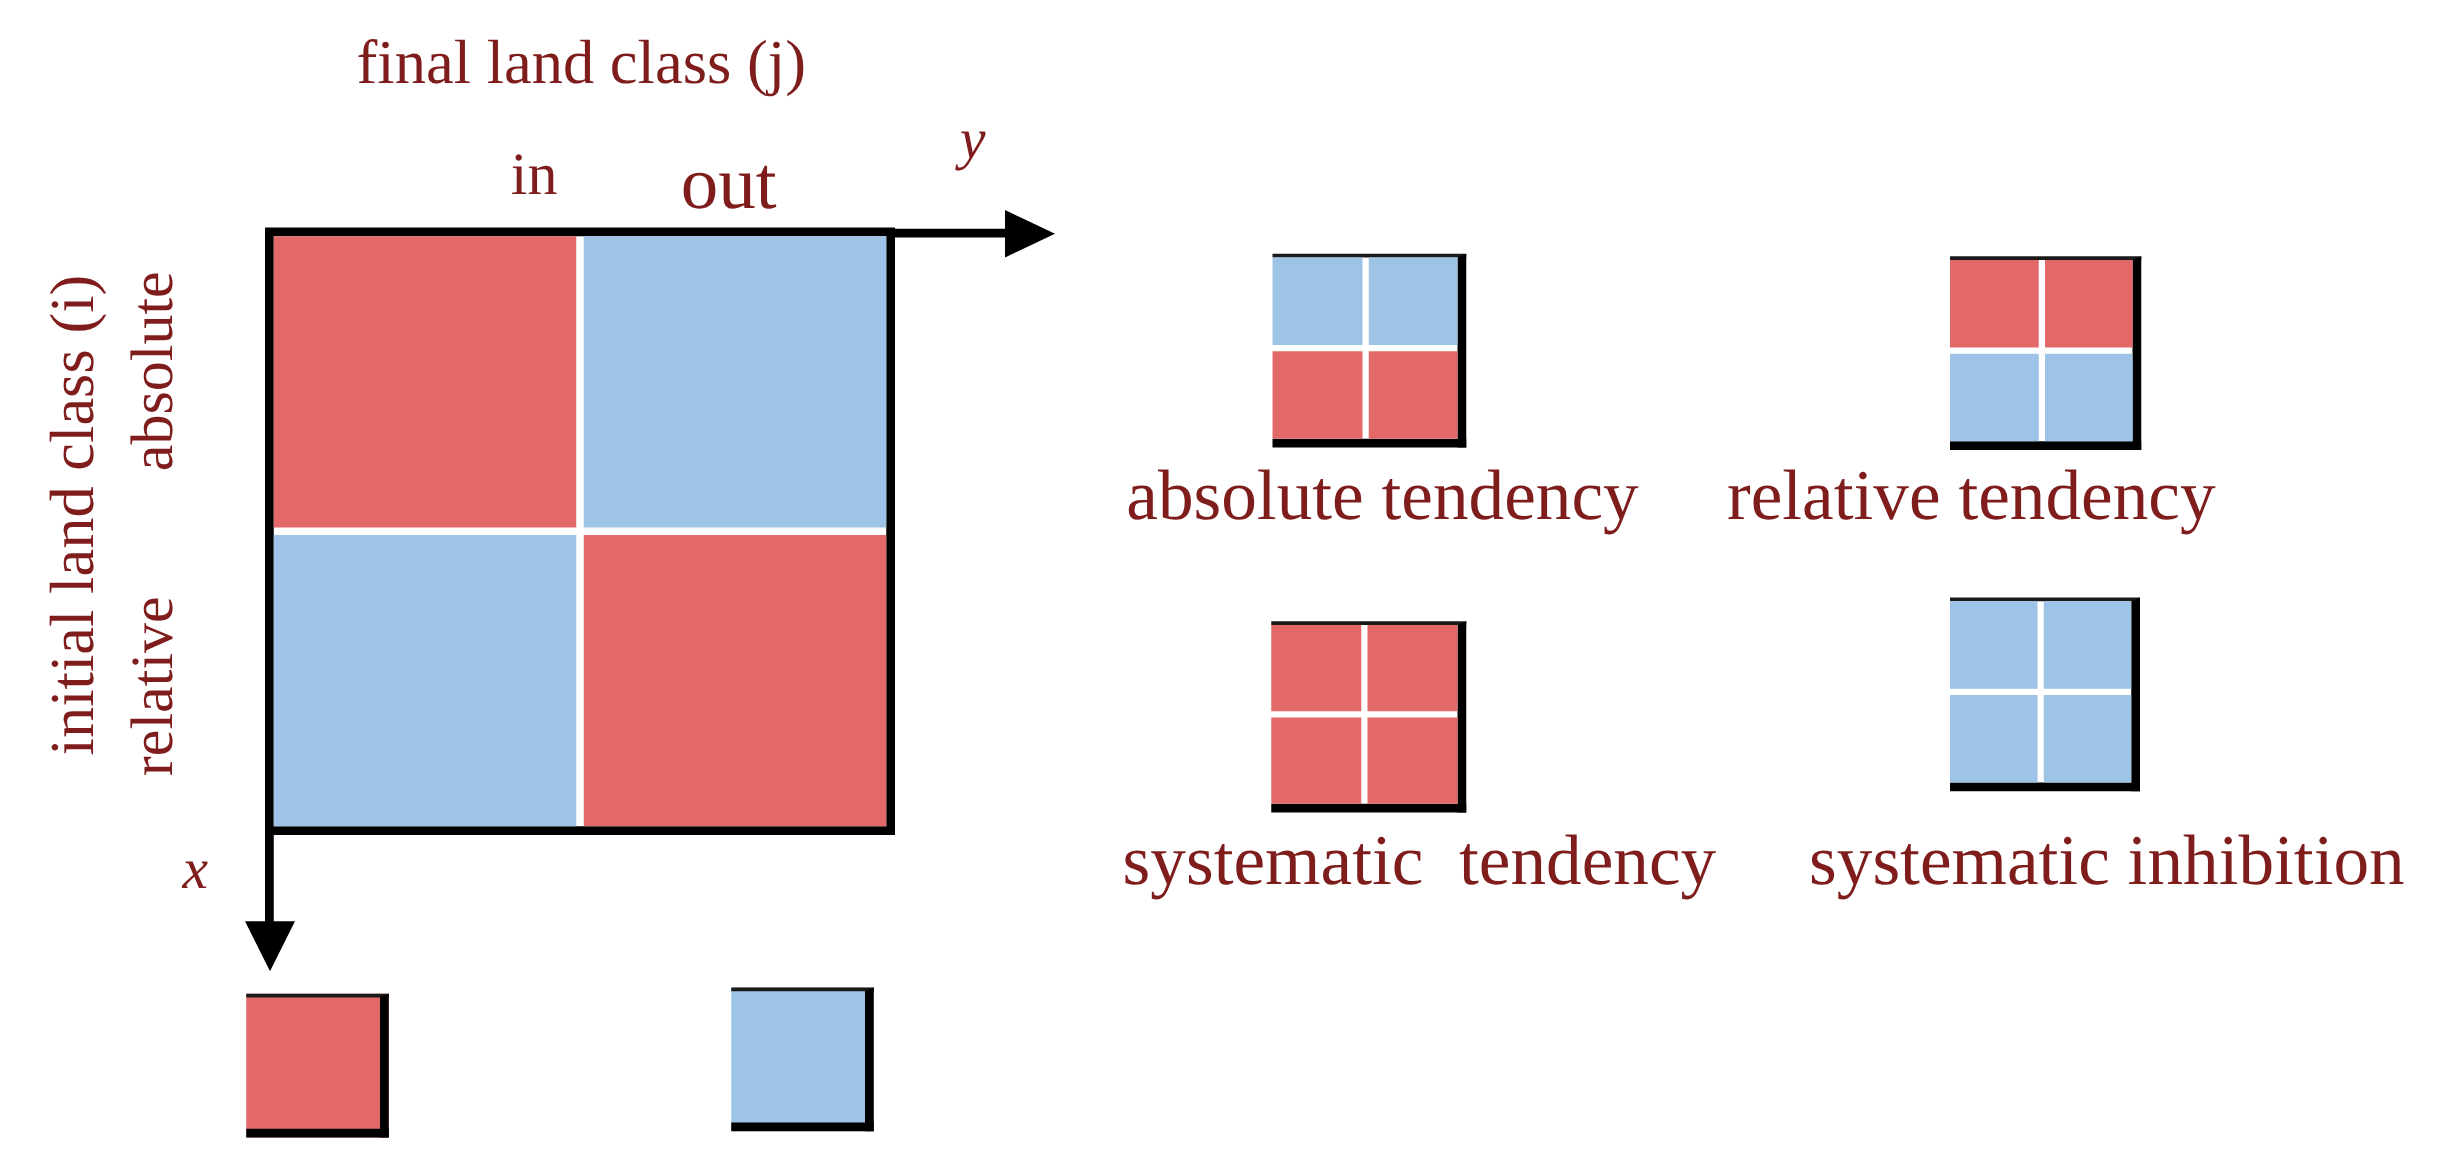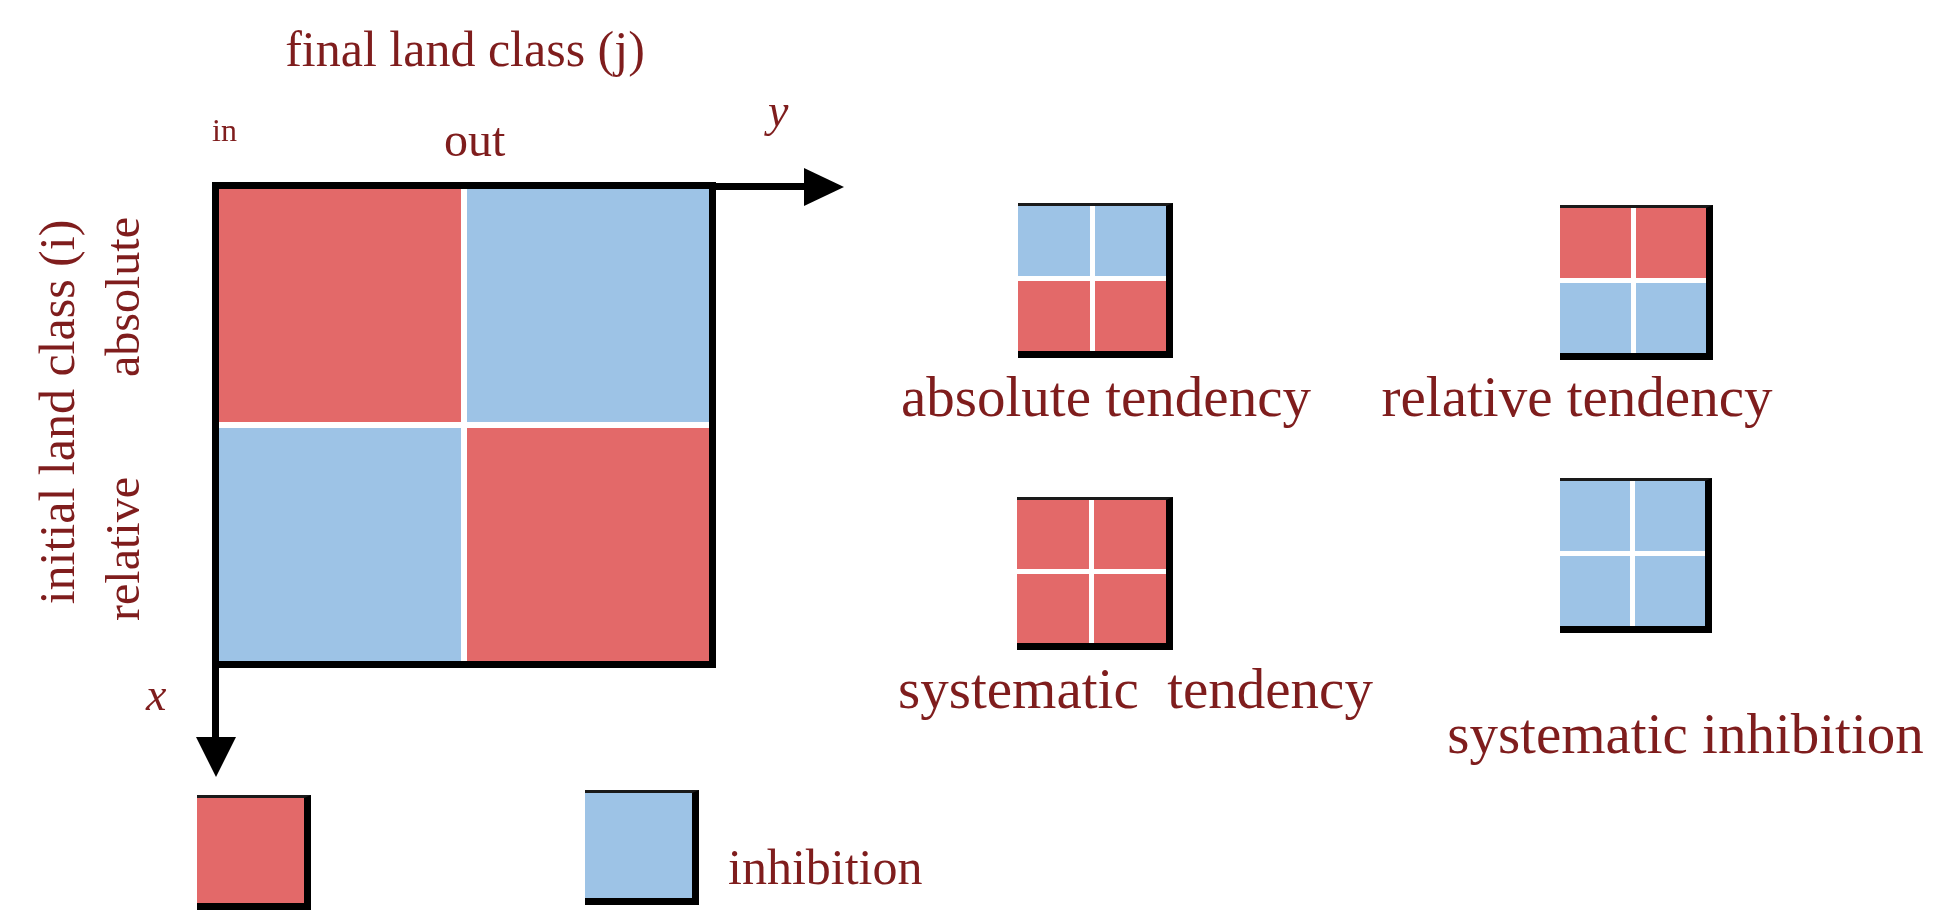--- a/index.html
+++ b/index.html
@@ -19,40 +19,40 @@
   #y-axis-line{left:716px;top:183px;width:90px;height:7px;background:#000;}
   #y-arrowhead{left:804px;top:168px;width:0;height:0;
     border-left:40px solid #000;border-top:19px solid transparent;border-bottom:19px solid transparent;}
   #x-axis-line{left:212px;top:668px;width:7px;height:70px;background:#000;}
   #x-arrowhead{left:196px;top:737px;width:0;height:0;
     border-top:40px solid #000;border-left:20px solid transparent;border-right:20px solid transparent;}
   #y-axis-label{left:768px;top:84px;font-size:46px;font-style:italic;}
   #x-axis-label{left:146px;top:668px;font-size:46px;font-style:italic;}
   
   #matrix-title{left:212px;top:20px;width:506px;text-align:center;font-size:50px;white-space:nowrap;}
-  #col-label-in{left:212px;top:112px;width:250px;text-align:left;font-size:32px;}
-  #col-label-out{left:444px;top:112px;width:252px;font-size:48px;}
+  #col-label-in{left:196px;top:112px;width:250px;text-align:right;font-size:48px;}
+  #col-label-out{left:457px;top:112px;width:252px;text-align:center;font-size:60px;}
   .vlabel{white-space:nowrap;transform:translate(-50%,-50%) rotate(-90deg);}
   #row-axis-label{left:57px;top:412px;font-size:50px;}
   #row-label-absolute{left:122px;top:297px;font-size:48px;}
   #row-label-relative{left:122px;top:549px;font-size:48px;}
   
   .mini-matrix{
     display:grid;grid-template-columns:1fr 1fr;grid-template-rows:1fr 1fr;gap:5px;background:#fff;
     border-top:3px solid #1a1a1a;border-right:7px solid #000;border-bottom:7px solid #000;
   }
   #mini-matrix-0{left:1018px;top:203px;width:148px;height:145px;}
   #mini-matrix-1{left:1560px;top:205px;width:146px;height:145px;}
   #mini-matrix-2{left:1017px;top:497px;width:149px;height:143px;}
   #mini-matrix-3{left:1560px;top:478px;width:145px;height:145px;}
   .mini-label{font-size:57px;text-align:center;white-space:pre;}
   #mini-label-0{left:878px;top:364px;width:456px;}
   #mini-label-1{left:1367px;top:364px;width:420px;}
   #mini-label-2{left:898px;top:656px;width:475px;}
-  #mini-label-3{left:1428px;top:656px;width:515px;margin-top:45px;}
+  #mini-label-3{left:1428px;top:656px;width:515px;}
   
   .legend-swatch{
     border-top:3px solid #1a1a1a;border-right:7px solid #000;border-bottom:7px solid #000;background:#fff;
   }
   #legend-swatch-0{left:197px;top:795px;width:107px;height:105px;}
   #legend-swatch-1{left:585px;top:790px;width:107px;height:105px;}
   .legend-label{font-size:50px;white-space:nowrap;}
   #legend-label-0{left:338px;top:834px;}
   #legend-label-1{left:728px;top:838px;}
 </style>
@@ -110,15 +110,14 @@
   <div class="abs mini-matrix" id="mini-matrix-3">
       <div class="cell" style="background: rgb(157, 195, 230);"></div>
       <div class="cell" style="background: rgb(157, 195, 230);"></div>
       <div class="cell" style="background: rgb(157, 195, 230);"></div>
       <div class="cell" style="background: rgb(157, 195, 230);"></div>
     </div>
   <div class="abs mini-label" id="mini-label-3">systematic inhibition</div>
 
   <div class="abs legend-swatch" id="legend-swatch-0" style="background: rgb(227, 105, 105);"></div>
   <div class="abs legend-swatch" id="legend-swatch-1" style="background: rgb(157, 195, 230);"></div>
-  <div class="abs legend-label" id="legend-label-1">inhibition</div>
 
 </div>
 
 </body></html>

